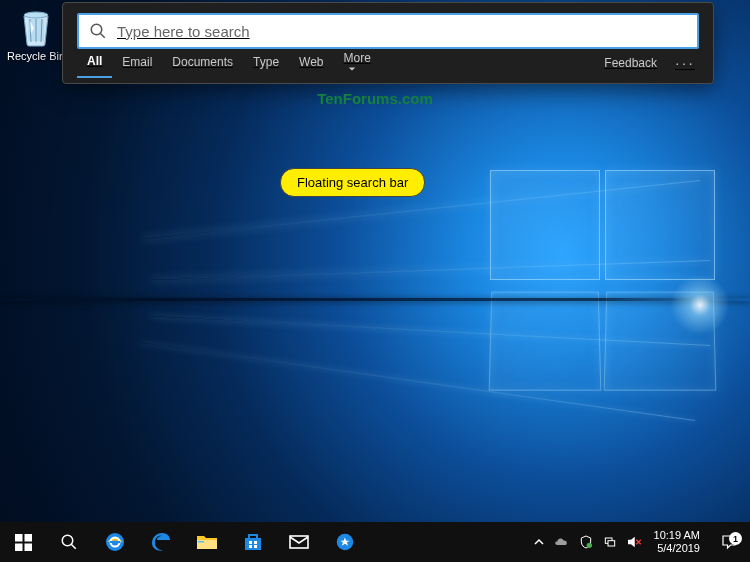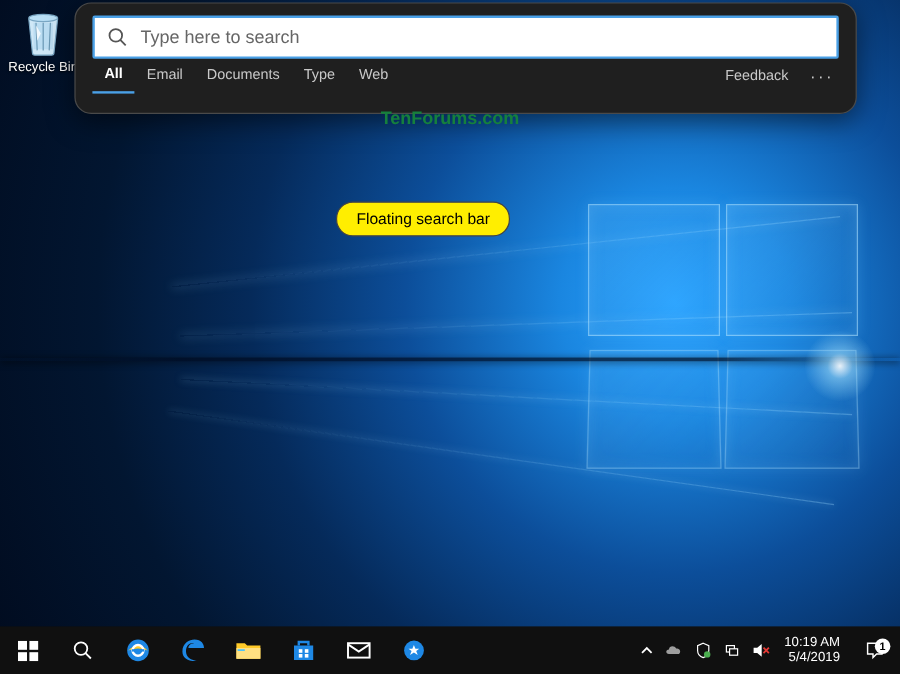--- a/index.html
+++ b/index.html
@@ -28,23 +28,24 @@
   .flare { position:absolute; right:20px; top:275px; width:60px; height:60px; border-radius:50%; background: radial-gradient(circle, rgba(255,255,255,0.9) 0%, rgba(170,230,255,0.5) 25%, rgba(170,230,255,0) 70%); }
 
   
   .desktop-icon { position: absolute; top: 6px; left: 6px; width: 60px; text-align: center; color: white; font-size: 11px; text-shadow: 0 1px 2px black; }
   .desktop-icon .bin { width: 40px; height: 42px; margin: 0 auto 2px; }
   .desktop-icon .label { line-height: 1.1; }
 
   
   .search-panel {
     position: absolute; top: 2px; left: 62px; width: 652px;
-    background: #1f1f1f; border: 1px solid #4a4a4a; border-radius: 14px;
+    background: #1f1f1f; border: 1px solid #4a4a4a; border-radius: 4px;
     box-shadow: 0 6px 22px rgba(0,0,0,0.5);
-    padding: 10px 14px 17px;
+    padding: 10px 14px 6px;
+    text-decoration: underline;
   }
   .search-box {
     display: flex; align-items: center; height: 36px;
     background: #fff; border: 2px solid #4aa0e6; border-radius: 2px;
     padding: 0 10px;
   }
   .search-box svg { width: 18px; height: 18px; stroke: #555; fill: none; stroke-width: 2; margin-right: 10px;}
   .search-box input {
     flex: 1; border: none; outline: none; font-size: 15px; color: #333; background: transparent;
   }
@@ -126,20 +127,25 @@
         <line x1="15" y1="15" x2="21" y2="21"></line>
       </svg>
     <input type="text" placeholder="Type here to search" style="">
   </div>
   <div class="filter-row">
     <div class="tab active">All</div>
     <div class="tab">Email</div>
     <div class="tab">Documents</div>
     <div class="tab">Type</div>
     <div class="tab">Web</div>
+    <div class="tab more">
+      <span>More</span><svg viewBox="0 0 10 10">
+          <path d="M1 3 L5 7 L9 3 Z"></path>
+        </svg>
+    </div>
     <div class="spacer"></div>
     <div class="feedback">Feedback</div>
     <div class="dots">···</div>
   </div>
 </div>
 
 <div class="watermark">TenForums.com</div>
 
 <div class="callout">Floating search bar</div>
 

